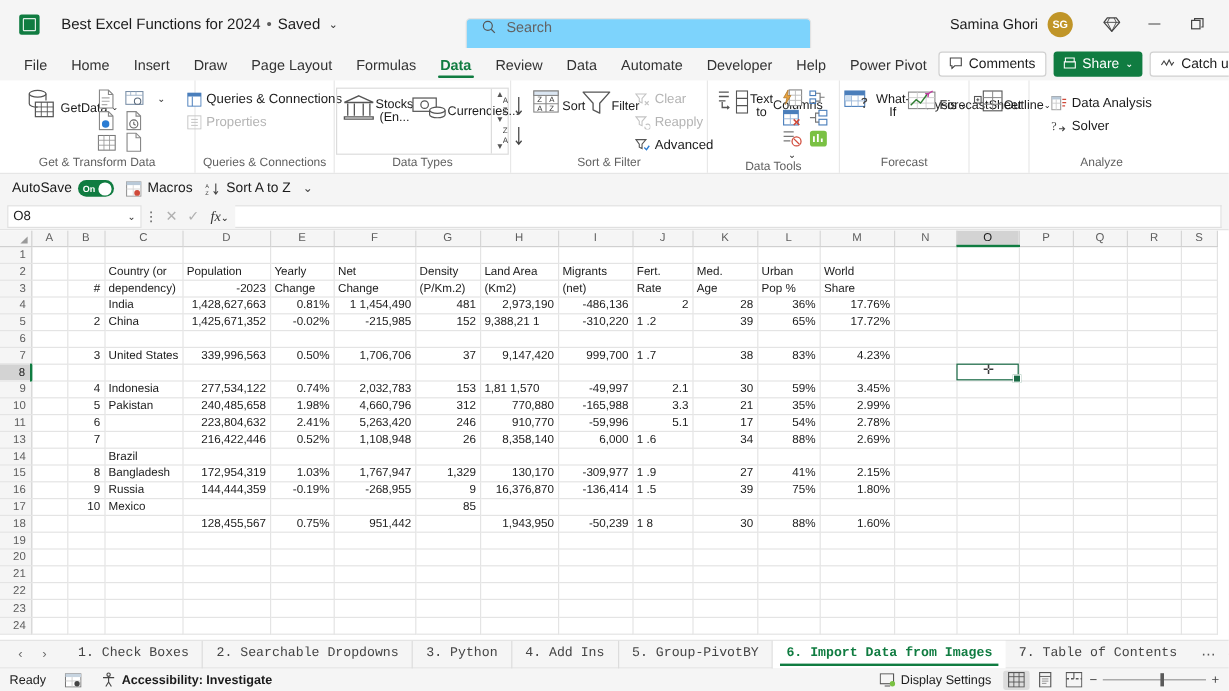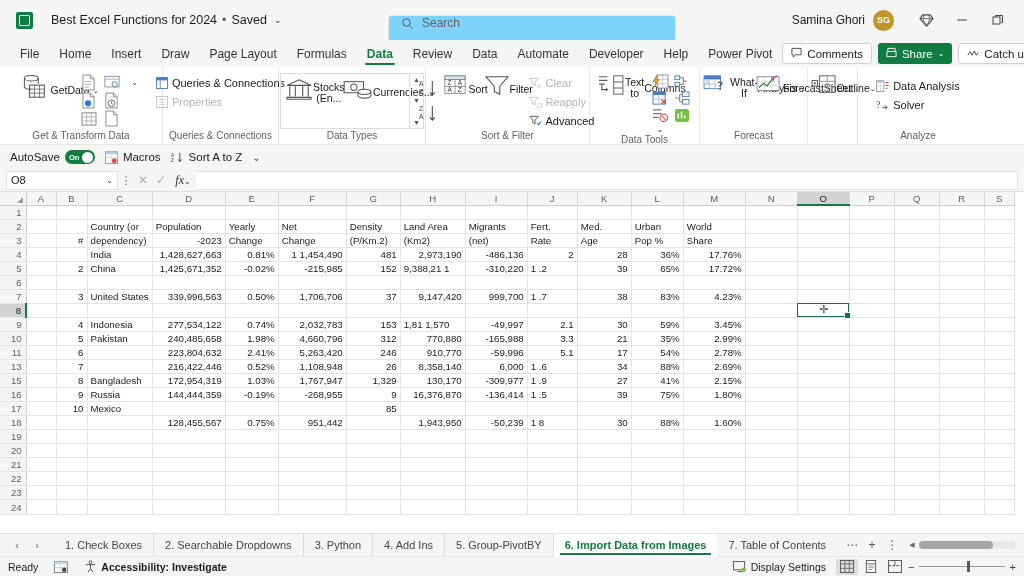--- a/index.html
+++ b/index.html
@@ -228,21 +228,21 @@
   
   .sheetbar {
     height: 23px; min-height: 23px; background: #f5f5f5;
     display: flex; align-items: center; border-top: 1px solid #e0e0e0;
   }
   .navarrows { display: flex; align-items: center; gap: 2px; padding: 0 8px; color: #6b6b6b; font-size: 11px; }
   .navarrows span { width: 18px; text-align: center; }
   .stab {
     font-size: 11px; color: #444; padding: 0 11px; height: 23px;
     display: flex; align-items: center; white-space: nowrap;
-    border-right: 1px solid #dcdcdc; position: relative;
+    border-right: 1px solid #dcdcdc; position: relative; font-family: Liberation Mono, monospace;
   }
   .stab.active {
     background: #fff; color: #107c41; font-weight: bold;
     border-right: none; border-left: none;
   }
   .stab.active::after {
     content: ""; position: absolute; left: 6px; right: 6px; bottom: 2px;
     height: 1.5px; background: #107c41;
   }
   .stab.plain { border-right: none; }
@@ -1039,20 +1039,42 @@
             <td class="cell r">216,422,446</td>
             <td class="cell r">0.52%</td>
             <td class="cell r">1,108,948</td>
             <td class="cell r">26</td>
             <td class="cell r">8,358,140</td>
             <td class="cell r">6,000</td>
             <td class="cell l">1 .6</td>
             <td class="cell r">34</td>
             <td class="cell r">88%</td>
             <td class="cell r">2.69%</td>
+            <td class="cell l"></td>
+            <td class="cell l"></td>
+            <td class="cell l"></td>
+            <td class="cell l"></td>
+            <td class="cell l"></td>
+            <td class="cell l"></td>
+          </tr>
+          <tr style="height:14.06px">
+            <td class="rowhead">14</td>
+            <td class="cell l"></td>
+            <td class="cell l"></td>
+            <td class="cell l">Brazil</td>
+            <td class="cell l"></td>
+            <td class="cell l"></td>
+            <td class="cell l"></td>
+            <td class="cell l"></td>
+            <td class="cell l"></td>
+            <td class="cell l"></td>
+            <td class="cell l"></td>
+            <td class="cell l"></td>
+            <td class="cell l"></td>
+            <td class="cell l"></td>
             <td class="cell l"></td>
             <td class="cell l"></td>
             <td class="cell l"></td>
             <td class="cell l"></td>
             <td class="cell l"></td>
             <td class="cell l"></td>
           </tr>
           <tr style="height:14.06px">
             <td class="rowhead">15</td>
             <td class="cell l"></td>

